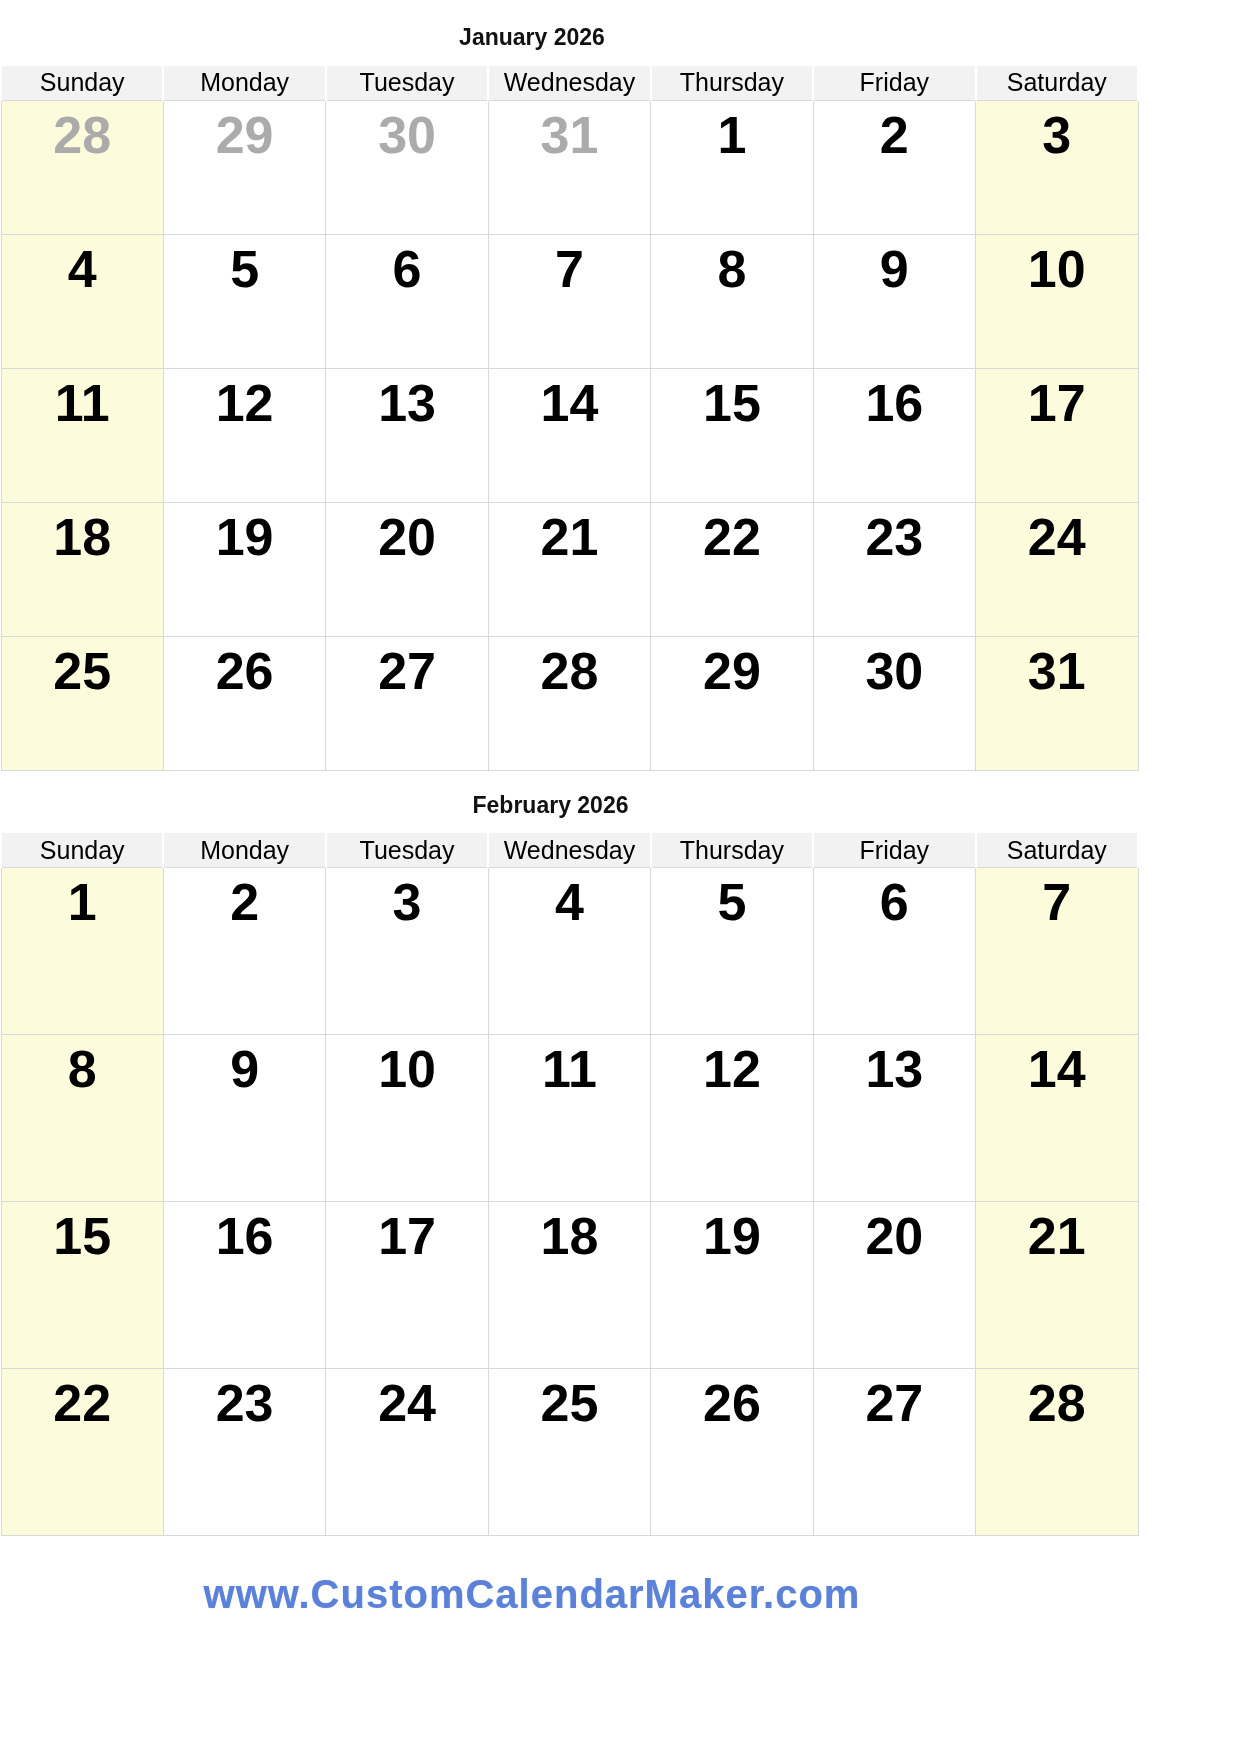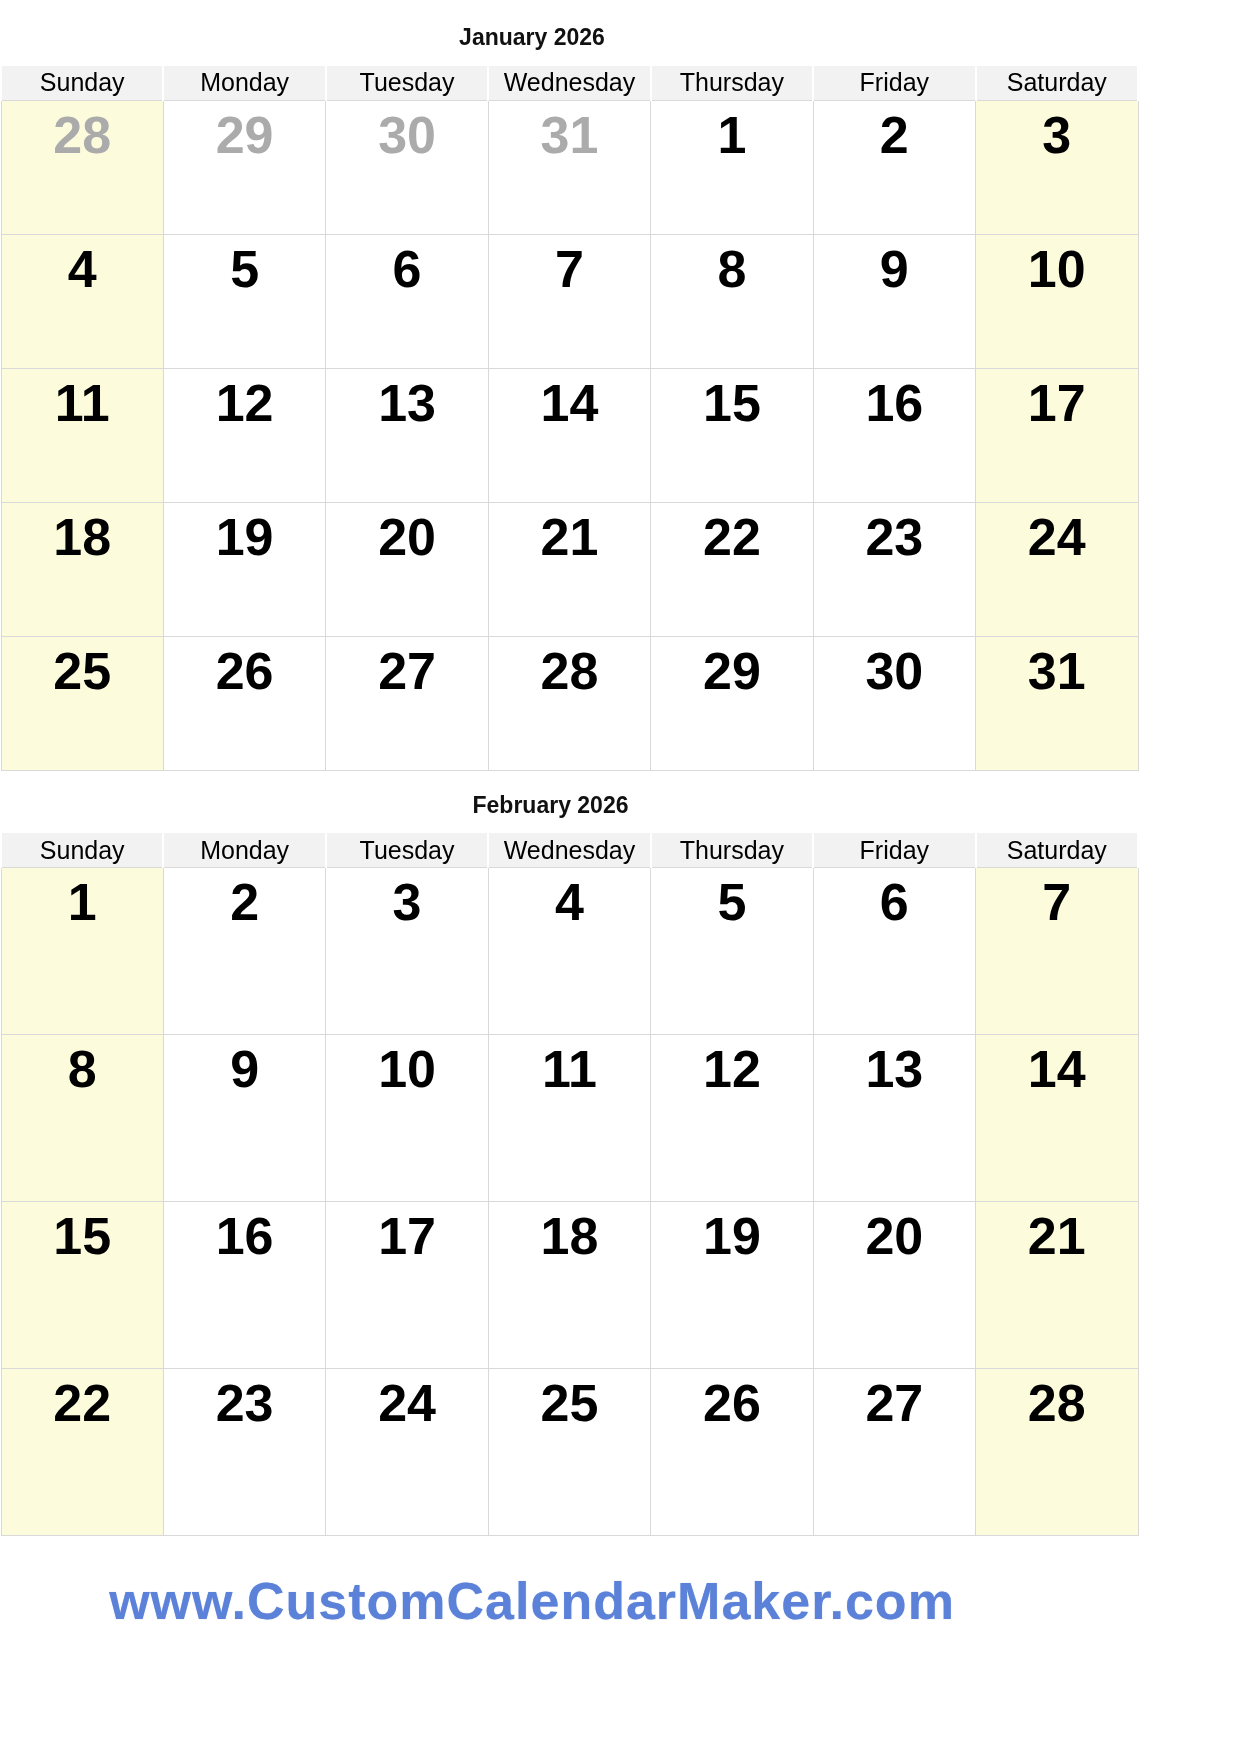--- a/index.html
+++ b/index.html
@@ -58,21 +58,21 @@
   section.cal-jan td { height: 128px; }
   section.cal-feb td { height: 161px; }
   table.calendar td.weekend { background: var(--weekend-bg, #fcfbdb); }
   table.calendar td.outside { color: var(--outside-day-color, #ababab); }
 
   footer.site-footer {
     margin-top: 34px;
     text-align: center;
   }
   footer.site-footer a {
-    font-size: 52px;
+    font-size: 40px;
     font-weight: bold;
     letter-spacing: 1px;
     line-height: 1.2;
     color: var(--footer-color, #5b82d8);
     text-decoration: none;
     text-shadow: 0 0 1px rgba(91, 130, 216, 0.55);
     margin-top: 16px;
   }
 </style>
 </head>

